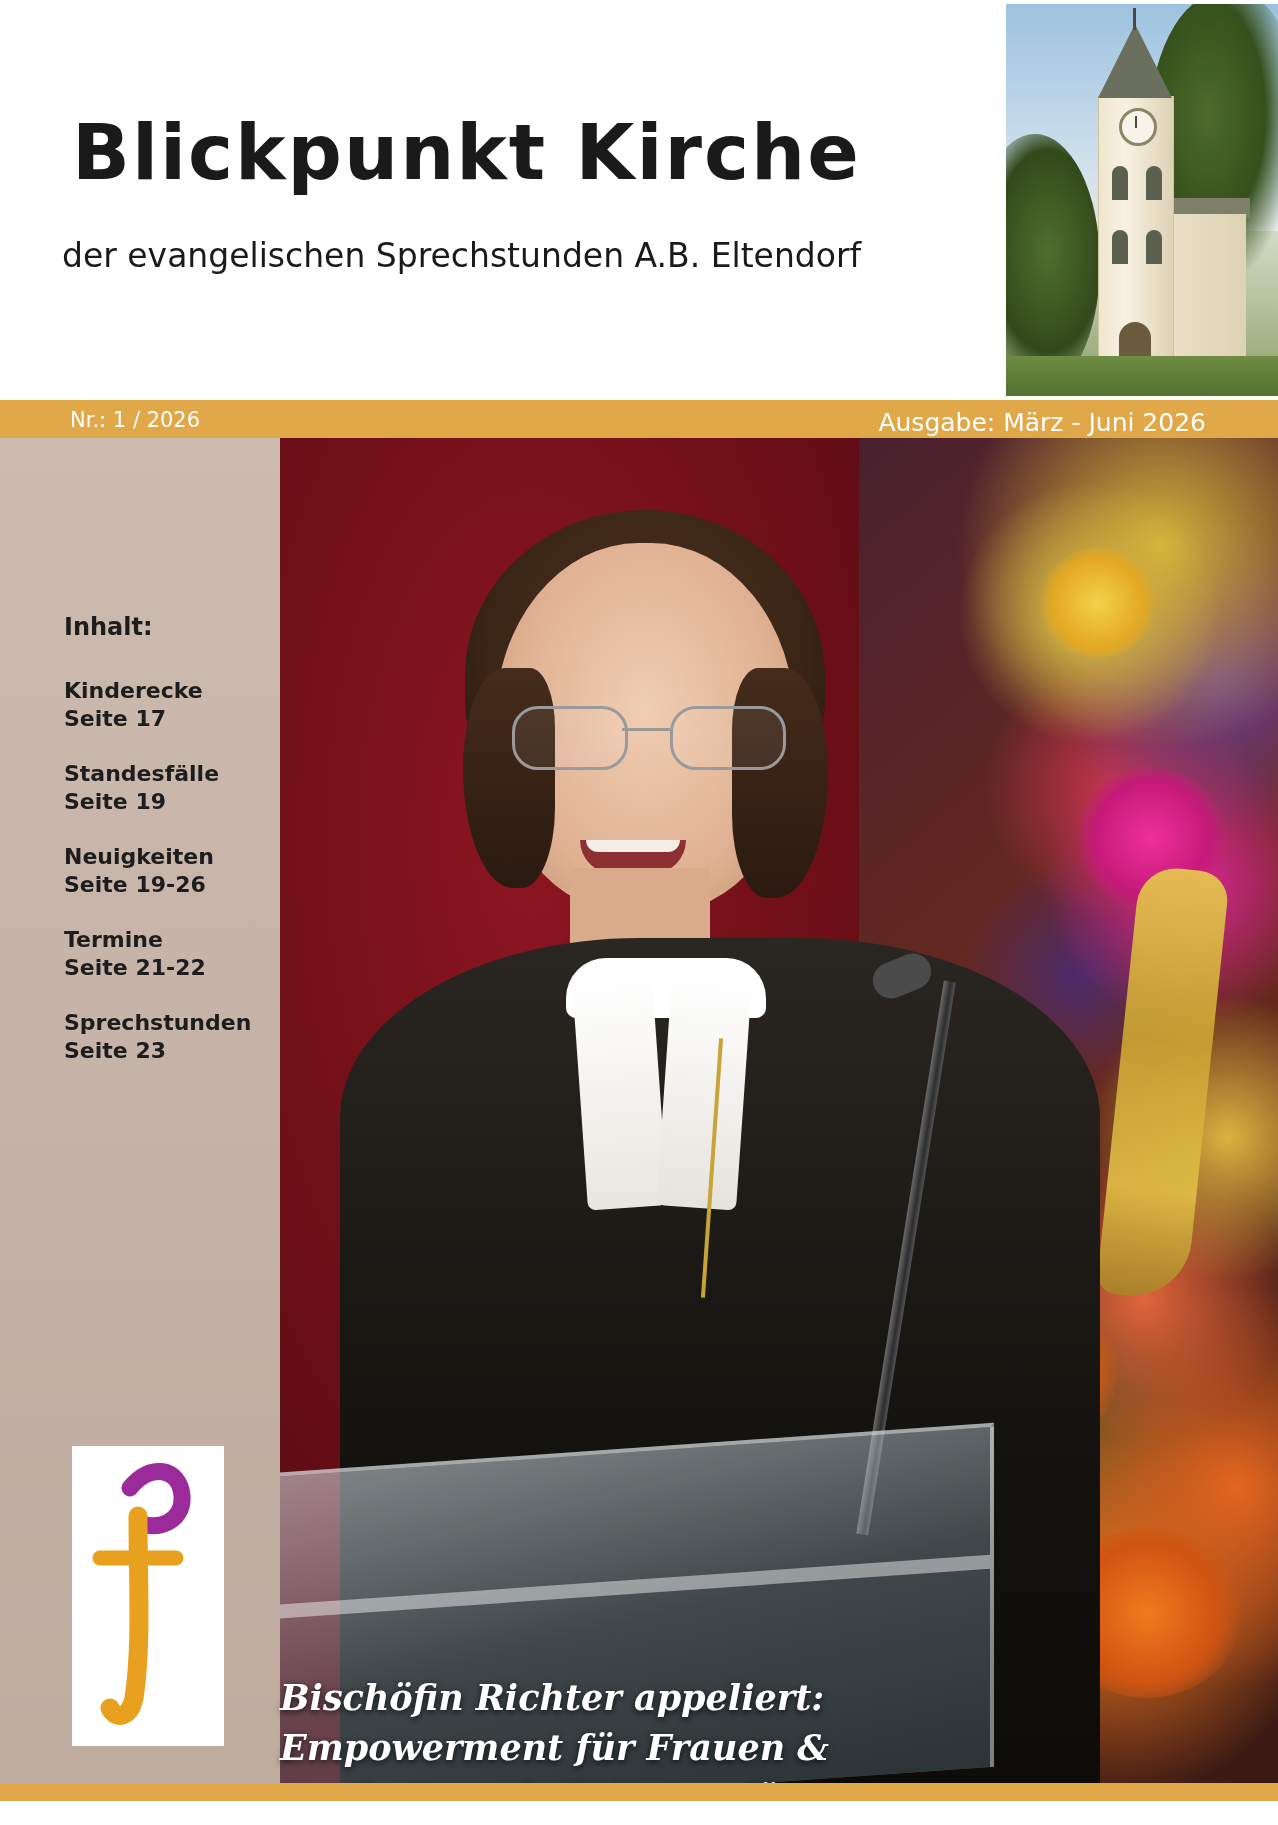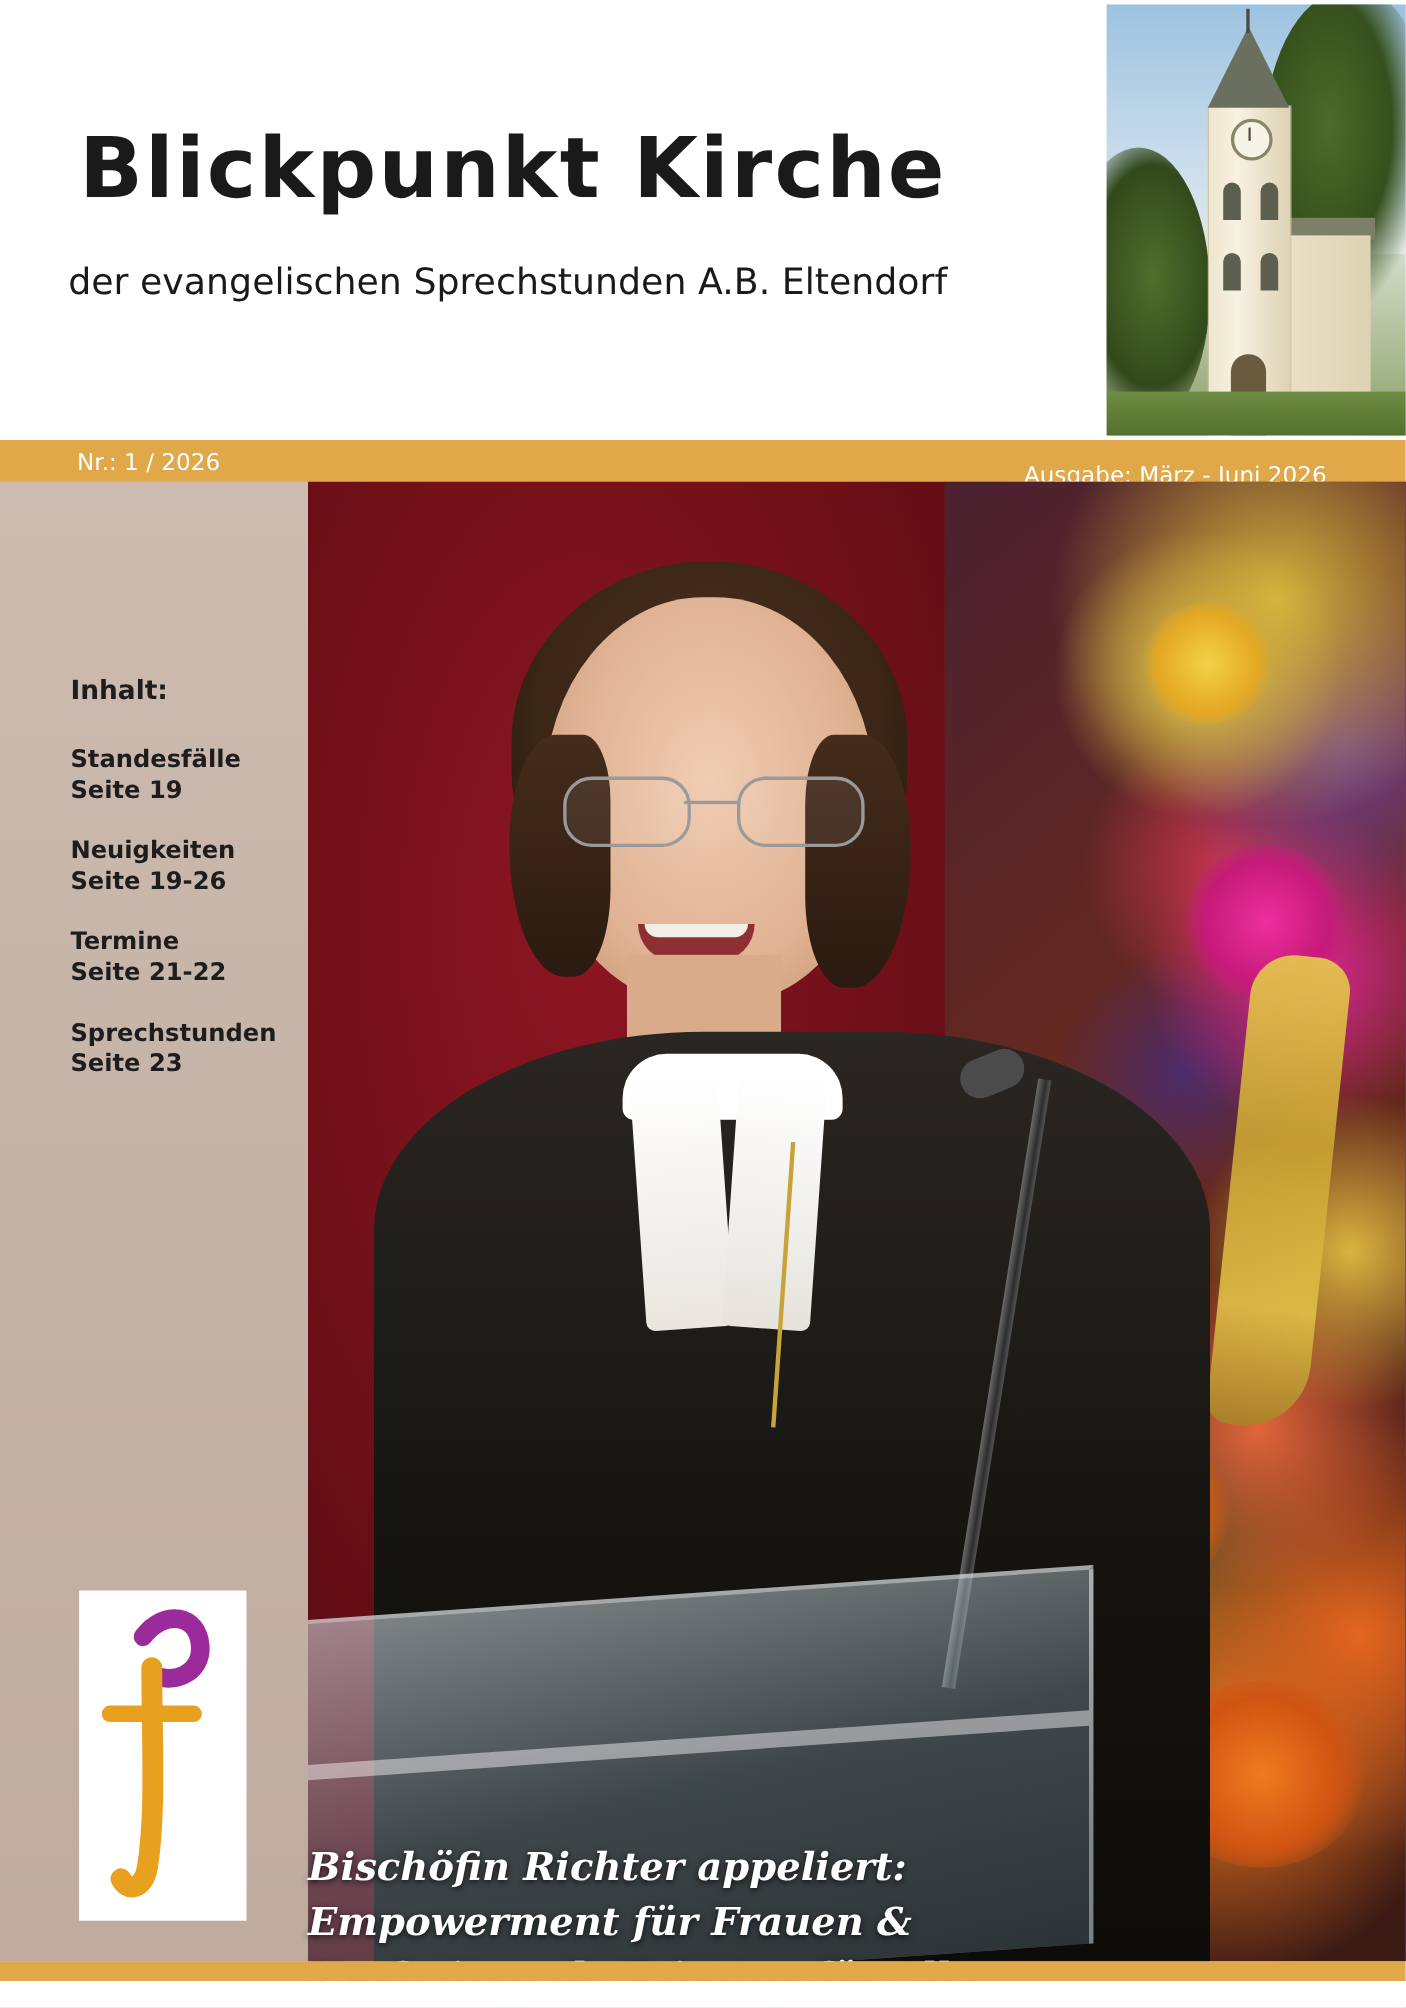--- a/index.html
+++ b/index.html
@@ -150,35 +150,35 @@
     left: 70px;
     top: 8px;
     font-size: 21px;
     font-family: "DejaVu Sans", sans-serif;
     color: #ffffff;
     white-space: nowrap;
   }
   #issue-period {
     position: absolute;
     right: 72px;
-    top: 20px;
-    font-size: 21px;
+    top: 8px;
+    font-size: 25px;
     font-family: "DejaVu Sans", sans-serif;
     color: #ffffff;
     white-space: nowrap;
   }
 
   
   #body-area {
     position: absolute;
     left: 0;
     top: 438px;
     width: 1278px;
     height: 1345px;
-    background: #3b82f6;
+    background: #0f172a;
   }
   #sidebar {
     position: absolute;
     left: 0; top: 0;
     width: 280px;
     height: 1345px;
     background: linear-gradient(180deg, #cdbbb0 0%, #c5b2a6 55%, #bfac9f 100%);
   }
   #toc {
     position: absolute;
@@ -439,20 +439,24 @@
     <span id="issue-period">Ausgabe: März - Juni 2026</span>
   </div>
 
   <div id="body-area">
 
     <div id="sidebar">
       <div id="toc">
         <div id="toc-title">Inhalt:</div>
 
 
+        <div class="toc-entry">
+          <span>Kinderecke</span>
+          <span class="pages">Seite 17</span>
+        </div>
 
         <div class="toc-entry">
           <span>Standesfälle</span>
           <span class="pages">Seite 19</span>
         </div>
 
         <div class="toc-entry">
           <span>Neuigkeiten</span>
           <span class="pages">Seite 19-26</span>
         </div>

